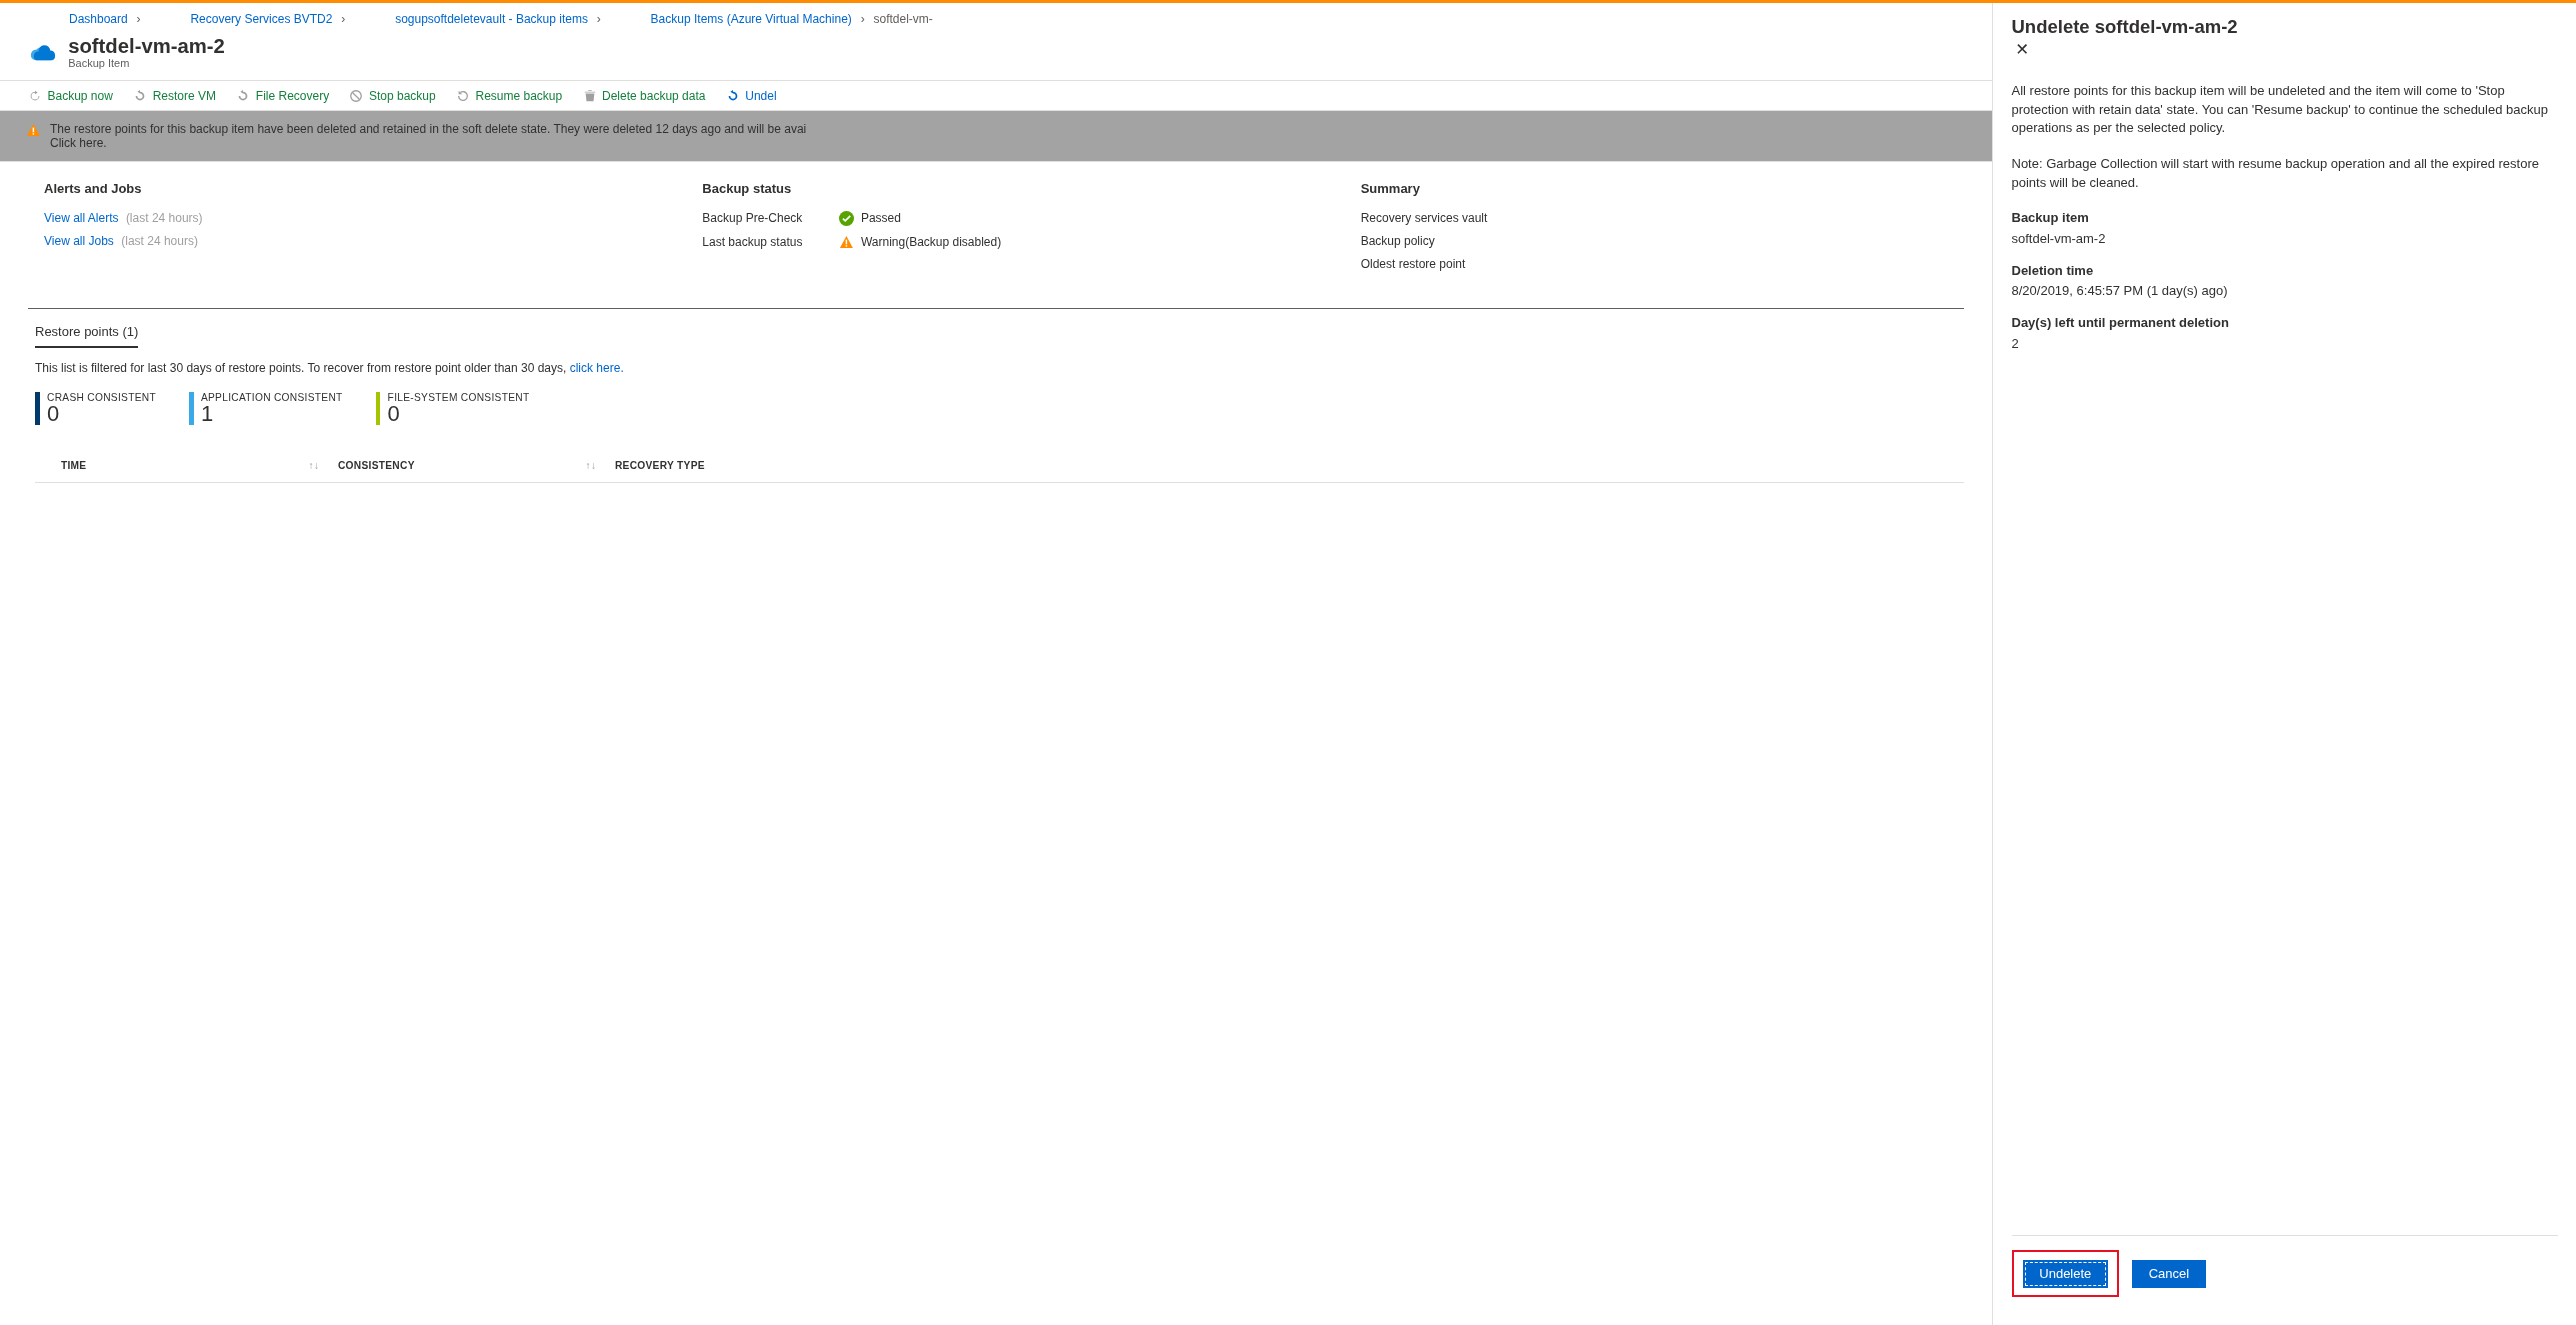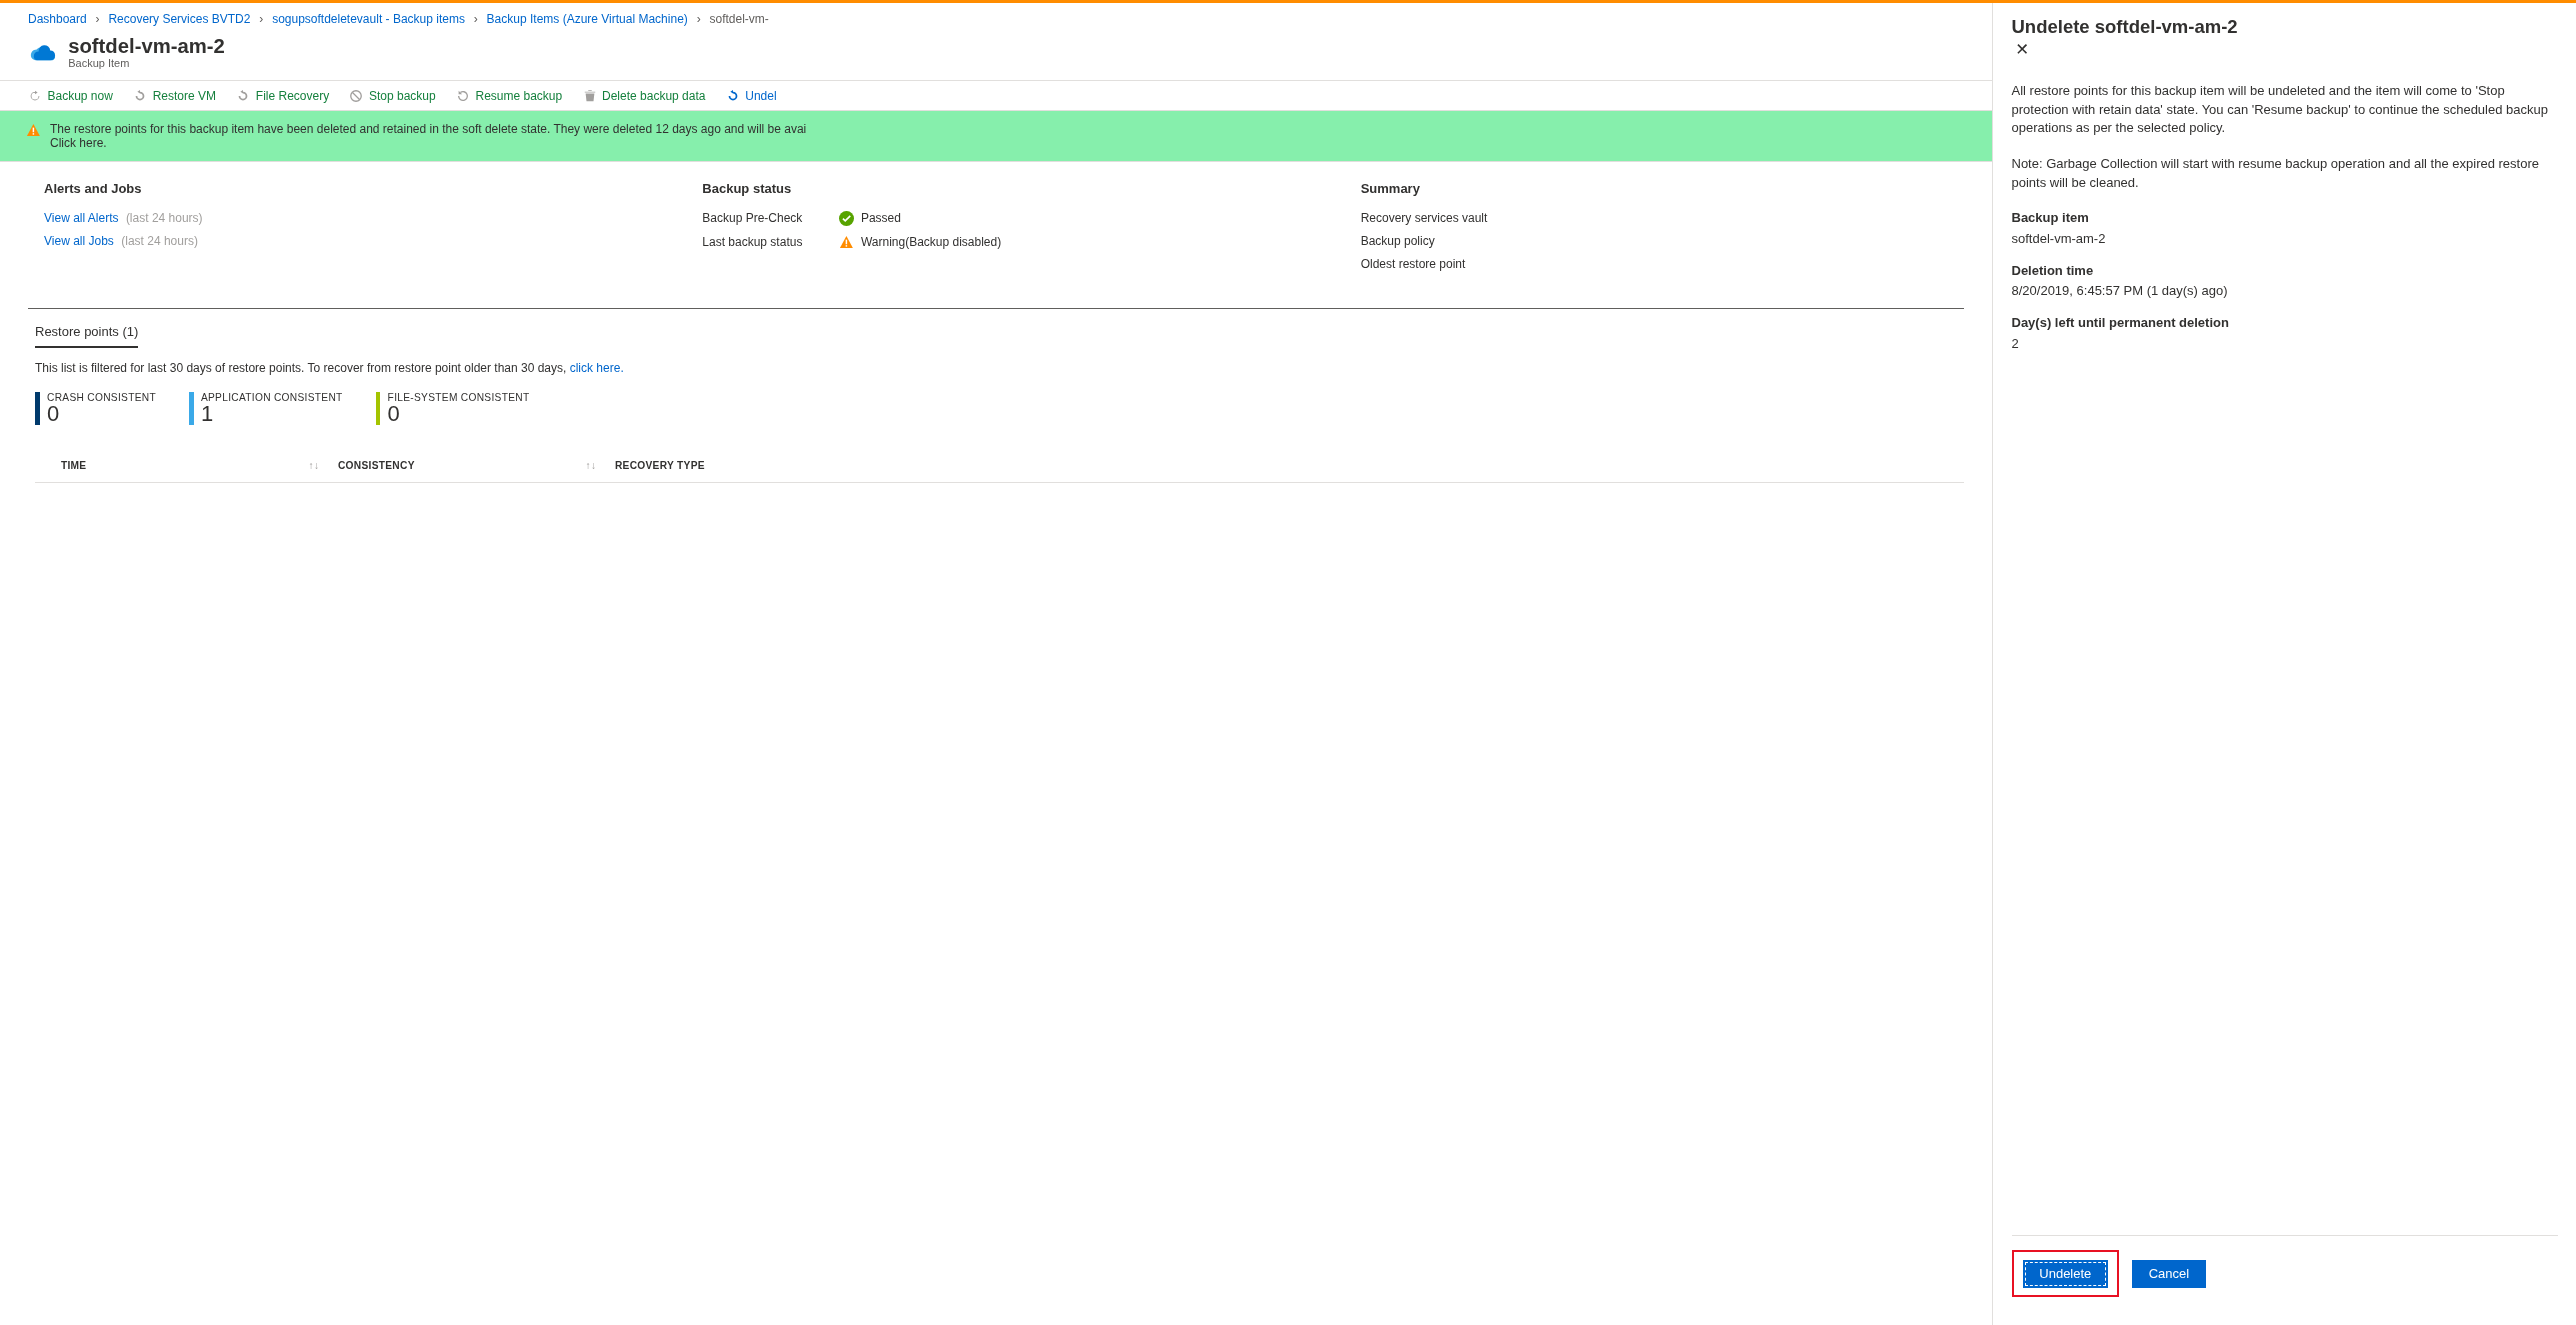--- a/index.html
+++ b/index.html
@@ -2,31 +2,31 @@
 <html style="font-size:14.8px"><head>
 <meta charset="utf-8">
 <style>
 * { box-sizing: border-box; margin: 0; padding: 0; font-family: "Segoe UI", Arial, sans-serif; }
 body { font-size: 12px; color: #323130; background: #ffffff; overflow: hidden; }
 .orange-bar { height: 2.8px; background: #ff8c00; width: 100%; }
 .app { display: flex; height: calc(100vh - 2.8px); }
 .main-pane { flex: 1; overflow: hidden; border-right: 0.9px solid #e1dfdd; }
 .side-pane { width: 583px; padding: 13px 18.5px; display: flex; flex-direction: column; }
 .breadcrumb { padding: 9.2px 18.5px 5.5px 28px; font-size: 12px; color: #605e5c; }
-.breadcrumb a { color: #0066cc; text-decoration: none; }
+.breadcrumb a { color: #0066cc; text-decoration: none; margin-left: 41px; }
 .breadcrumb .sep { margin: 0 5.5px; color: #605e5c; }
 .page-head { display: flex; align-items: center; padding: 3.7px 18.5px 11px 26px; border-bottom: 0.9px solid #e1dfdd; }
 .page-head .icon { width: 33px; height: 33px; display:flex; align-items:center; justify-content:center; margin-right: 9.2px; }
 .page-head h1 { font-size: 20.3px; font-weight: 600; line-height: 1.1; }
 .page-head .sub { font-size: 11px; color: #605e5c; }
 .toolbar { display: flex; align-items: center; padding: 7.4px 18.5px 7.4px 28px; gap: 20.3px; border-bottom: 0.9px solid #e1dfdd; }
 .tb-btn { display: flex; align-items: center; gap: 5.5px; font-size: 12px; color: #15803d; cursor: default; }
 .tb-btn.active { color: #0066cc; cursor: pointer; }
 .tb-btn svg { width: 14px; height: 14px; }
-.warning-banner { display: flex; align-items: flex-start; background: #86efac; padding: 11px 18.5px 11px 26px; gap: 9.2px; font-size: 12px; color: #323130; border-bottom: 0.9px solid #e1dfdd; }
+.warning-banner { display: flex; align-items: flex-start; background: #a3a3a3; padding: 11px 18.5px 11px 26px; gap: 9.2px; font-size: 12px; color: #323130; border-bottom: 0.9px solid #e1dfdd; }
 .warning-banner svg { flex-shrink: 0; margin-top: 0.9px; }
 .info-grid { display: flex; padding: 18.5px 28px 9.2px 44px; gap: 55px; }
 .info-col { flex: 1; }
 .info-col h3 { font-size: 13px; font-weight: 600; margin-bottom: 15px; }
 .info-row { display: flex; align-items: center; margin-bottom: 9.2px; font-size: 12px; gap: 7.4px; }
 .info-row a { color: #0066cc; text-decoration: none; text-align: center; }
 .muted { color: #a19f9d; }
 .status-label { min-width: 129px; }
 .check-icon { width: 14.8px; height: 14.8px; background: #57a300; border-radius: 50%; display: inline-flex; align-items: center; justify-content: center; }
 .check-icon svg { width: 9.2px; height: 9.2px; }

